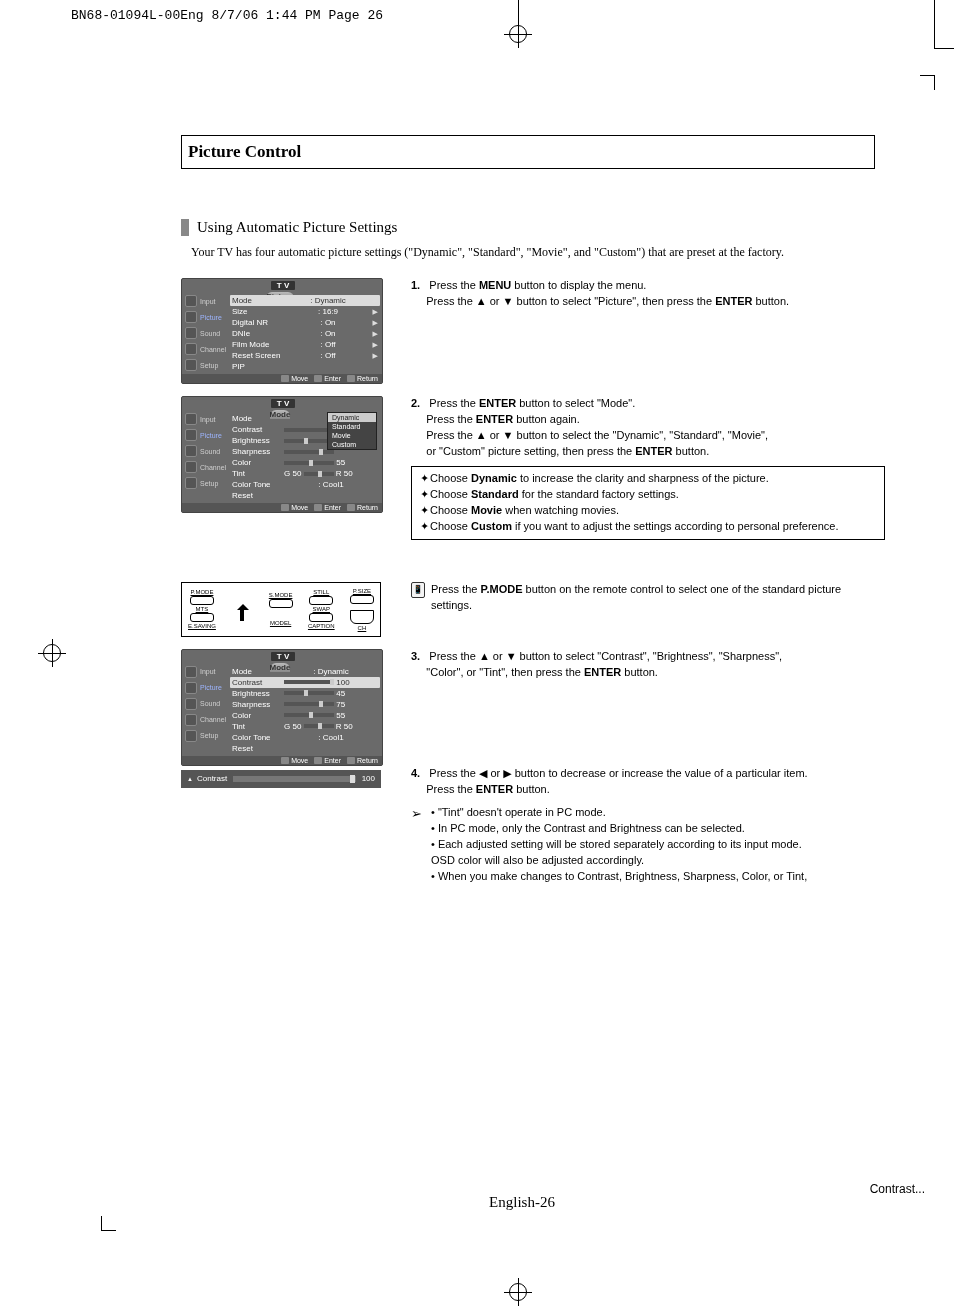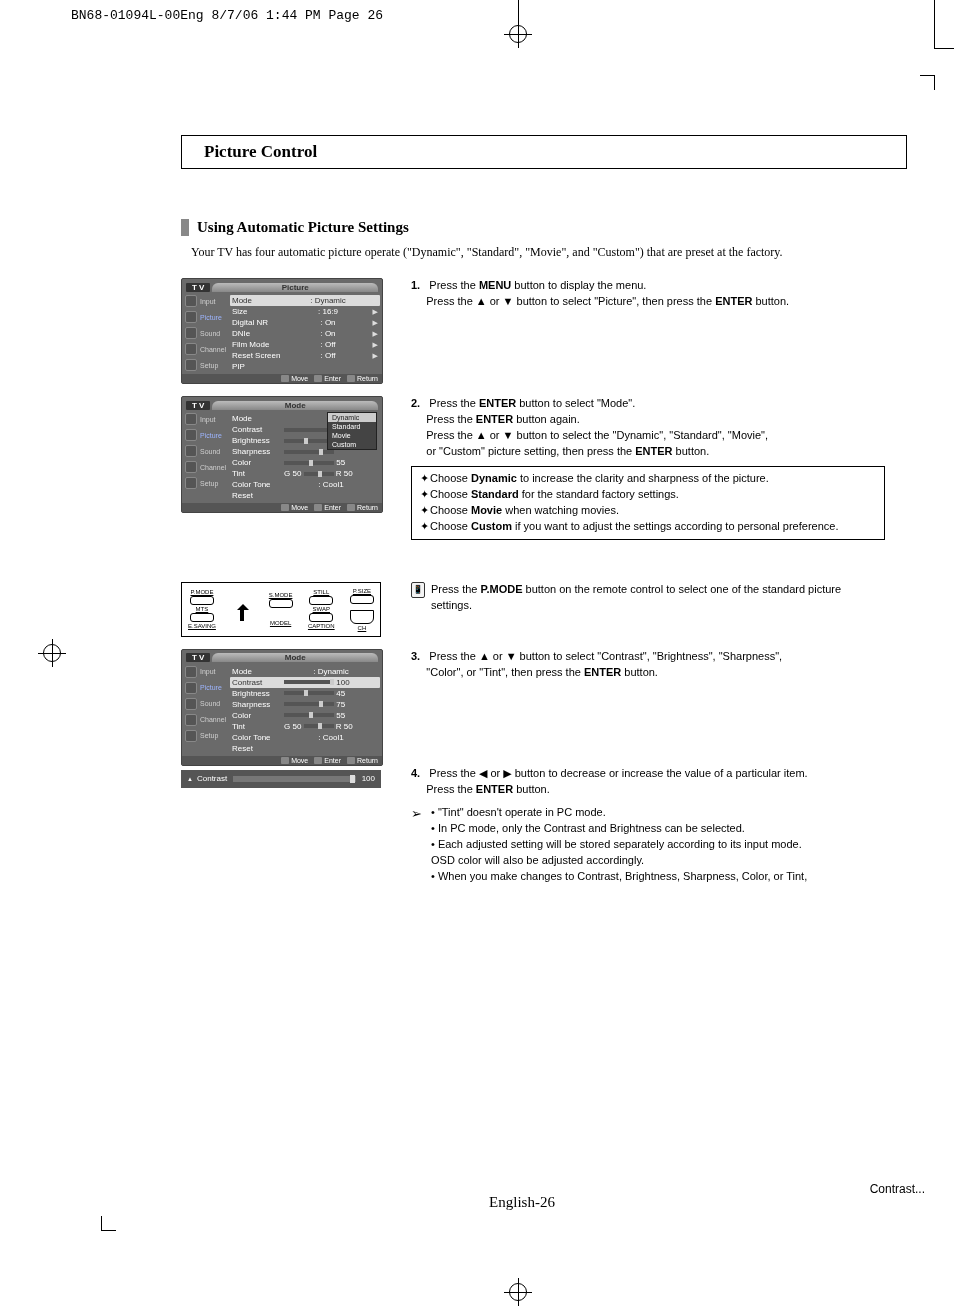--- a/index.html
+++ b/index.html
@@ -13,30 +13,30 @@
   .crop-v-bottom { position:absolute; bottom:0; left:50%; width:1px; height:25px; background:#000; }
   .crop-mark-left { position:absolute; top:50%; left:2px; transform:translateY(-50%); }
   .crop-mark-right { position:absolute; top:50%; right:2px; transform:translateY(-50%); }
   .crop-circle { width:16px; height:16px; border:1px solid #000; border-radius:50%; position:relative; }
   .crop-circle::before { content:""; position:absolute; left:50%; top:-6px; bottom:-6px; width:1px; background:#000; }
   .crop-circle::after { content:""; position:absolute; top:50%; left:-6px; right:-6px; height:1px; background:#000; }
   .content-frame { position:absolute; top:75px; left:60px; right:60px; bottom:75px; }
   .frame-corner-tr { position:absolute; top:0; right:0; width:14px; height:14px; border-top:1px solid #000; border-right:1px solid #000; }
   .frame-corner-bl { position:absolute; bottom:0; left:0; width:14px; height:14px; border-bottom:1px solid #000; border-left:1px solid #000; }
   .inner { padding:60px 0 0 80px; }
-  .title-box { border:1px solid #000; padding:6px 22px; font-size:17px; font-weight:bold; width:680px; }
-  .section-head { border-left:8px solid #888; padding-left:8px; font-size:15px; font-weight:bold; margin:50px 0 8px 0; }
+  .title-box { border:1px solid #000; padding:6px 6px; font-size:17px; font-weight:bold; width:680px; }
+  .section-head { border-left:8px solid #888; padding-left:8px; font-size:15px; font-weight:normal; margin:50px 0 8px 0; }
   .intro { font-size:12px; line-height:1.35; margin:6px 0 18px 10px; width:660px; }
   .row { display:flex; align-items:flex-start; margin-bottom:12px; }
   .leftcol { width:210px; flex:none; margin-right:20px; }
   .rightcol { flex:1; font-family:Arial, sans-serif; font-size:11px; line-height:1.45; padding-right:50px; }
   .step-num { font-weight:bold; font-family:Arial,sans-serif; }
   .bold { font-weight:bold; }
   .osd { background:#6a6a6a; border:1px solid #444; border-radius:2px; font-family:Arial,sans-serif; color:#fff; font-size:8px; width:200px; }
-  .osd-header { display:flex; align-items:center; height:14px; }
+  .osd-header { display:flex; align-items:center; height:14px;flex-direction:column; }
   .osd-tv { background:#333; border-radius:1px; padding:0 6px; margin:2px 2px 0 4px; font-weight:bold; font-size:8px; }
   .osd-tabtitle { flex:1; text-align:center; background:linear-gradient(#bbb,#888); color:#333; border-radius:6px 6px 0 0; margin:2px 4px 0 0; font-weight:bold; font-size:8px; }
   .osd-body { display:flex; }
   .osd-side { width:46px; flex:none; }
   .side-item { display:flex; align-items:center; gap:3px; padding:2px 3px; color:#cfcfcf; font-size:7px; }
   .side-icon { width:10px; height:10px; background:#555; border:1px solid #888; border-radius:2px; flex:none; }
   .side-item.active { color:#9db5ff; }
   .osd-main { flex:1; padding:2px 4px; }
   .osd-row { display:flex; align-items:center; height:11px; white-space:nowrap; }
   .osd-label { flex:none; width:52px; }
@@ -94,21 +94,21 @@
     </div>
 
   <div class="content-frame">
     <div class="frame-corner-tr"></div>
     <div class="frame-corner-bl"></div>
 
     <div class="inner">
       <div class="title-box">Picture Control</div>
       <div class="section-head">Using Automatic Picture Settings</div>
       <div class="intro">
-        <span>Your TV has four automatic picture operate ("Dynamic", "Standard", "Movie", and "Custom") that are preset at the factory.</span><br>
+        <span>Your TV has four automatic picture settings ("Dynamic", "Standard", "Movie", and "Custom") that are preset at the factory.</span><br>
       </div>
 
       <div class="row">
         <div class="leftcol">
           <div class="osd">
             <div class="osd-header">
               <div class="osd-tv">T V</div>
               <div class="osd-tabtitle">Picture</div>
             </div>
             <div class="osd-body">

